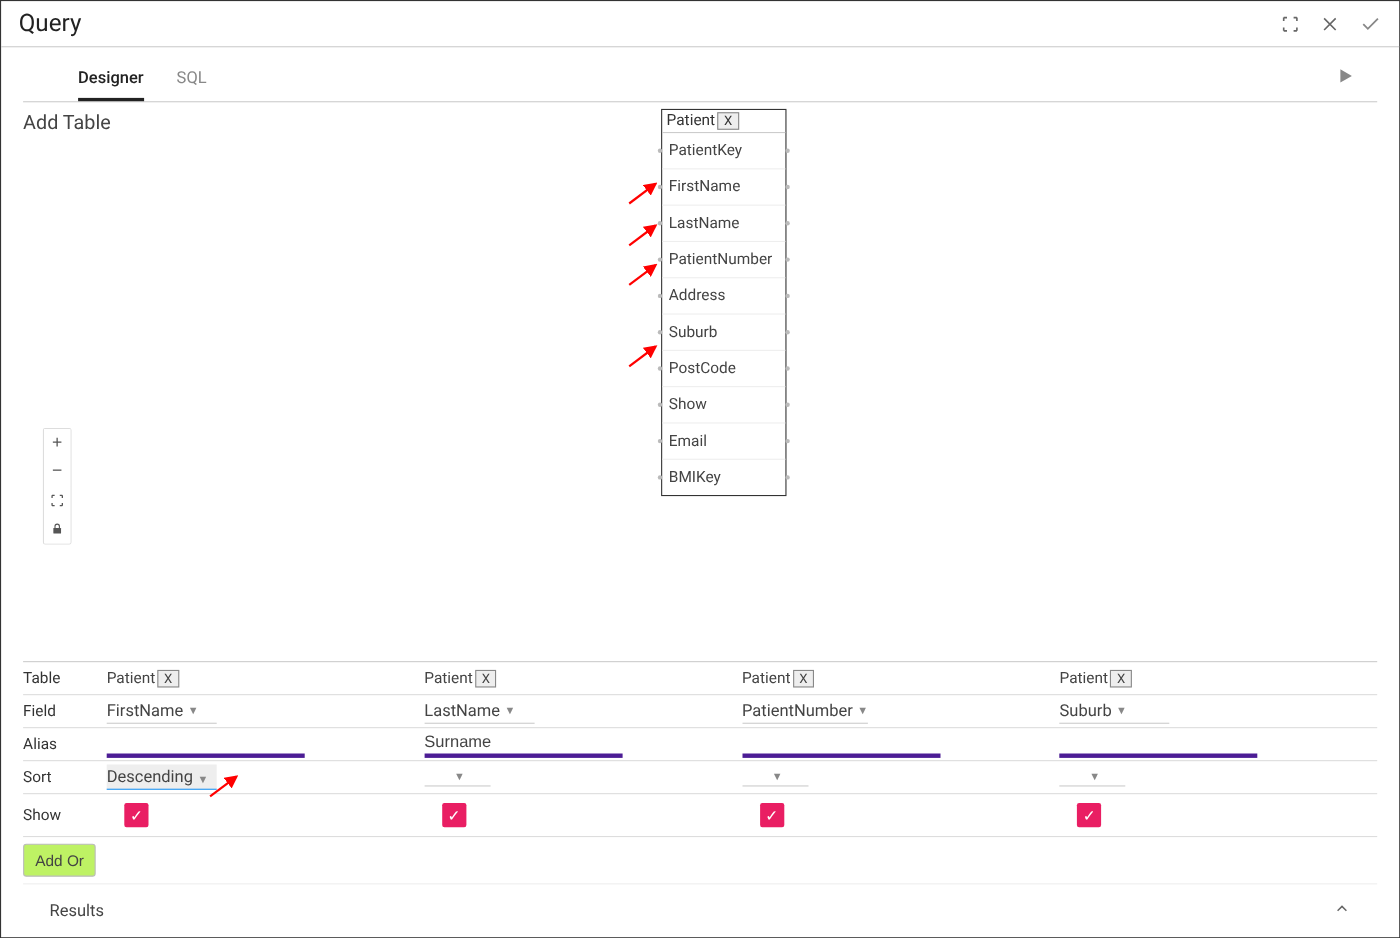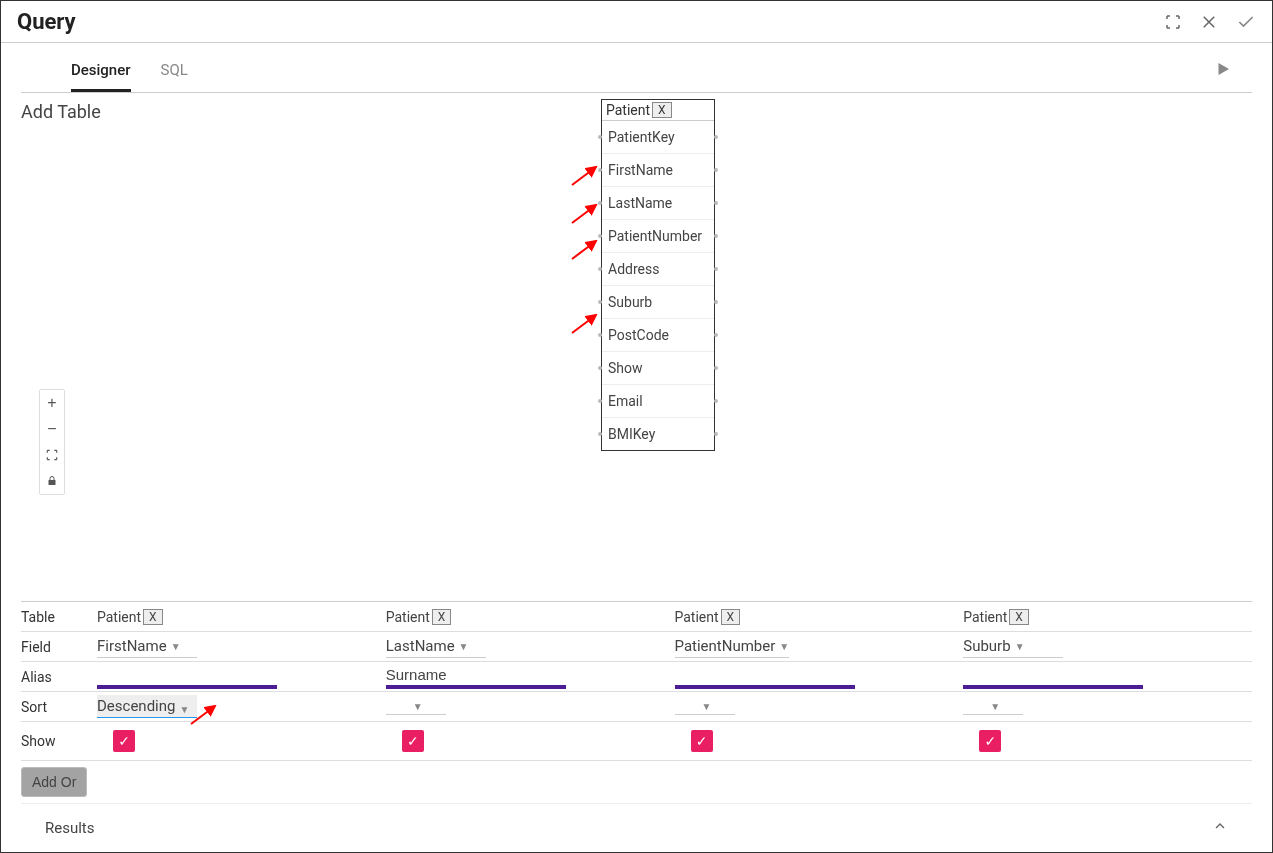--- a/index.html
+++ b/index.html
@@ -1,19 +1,19 @@
 <!DOCTYPE html>
 <html><head>
 <meta charset="utf-8">
 <style>
   * { box-sizing: border-box; margin: 0; padding: 0; }
   body { font-family: -apple-system, BlinkMacSystemFont, "Segoe UI", Roboto, Arial, sans-serif; font-size: 14px; color: #333; background: #fff; overflow: hidden; }
   .window { border: 1px solid #333; width: 1273px; height: 853px; margin: 0; position: relative; display: flex; flex-direction: column; }
   .titlebar { display: flex; align-items: center; justify-content: space-between; padding: 8px 16px; border-bottom: 1px solid #ccc; }
-  .titlebar h1 { font-size: 22px; font-weight: 700; color: #222; }
+  .titlebar h1 { font-size: 22px; font-weight: 400; color: #222; }
   .titlebar .actions { display: flex; gap: 18px; align-items: center; }
   .titlebar .actions span { cursor: pointer; color: #555; display:inline-flex; }
   .content { flex: 1; padding: 0 20px; display: flex; flex-direction: column; overflow: hidden; }
   .tabs-row { display: flex; align-items: center; justify-content: space-between; border-bottom: 1px solid #ccc; margin-top: 6px; }
   .tabs { display: flex; gap: 30px; padding-left: 50px; }
   .tab { padding: 12px 0 10px 0; font-size: 15px; color: #888; cursor: pointer; border-bottom: 3px solid transparent; }
   .tab.active { color: #222; font-weight: 500; border-bottom-color: #222; }
   .play-btn { color: #888; cursor: pointer; padding-right: 20px; }
   .design-area { flex: 1; position: relative; overflow: hidden; }
   .add-table-label { position: absolute; top: 8px; left: 0; font-size: 18px; color: #444; }
@@ -34,21 +34,21 @@
   .crit-label { width: 76px; font-size: 14px; color: #333; padding: 4px 0; flex-shrink:0;}
   .crit-cell { flex: 1; display: flex; align-items: center; gap: 4px; padding: 2px 0; }
   .tbl-chip { display: inline-flex; align-items: center; font-size: 14px; color: #444; }
   .tbl-chip .xbtn { border: 1px solid #888; background: #eee; padding: 0 5px; font-size: 12px; cursor: pointer; margin-left: 2px; line-height: 14px;}
   .field-select { display:inline-flex; align-items:center; gap:4px; cursor:pointer; padding: 2px 0; border-bottom: 1px solid #ccc; min-width: 100px; font-size:15px; color:#444; }
   .field-select.narrow { min-width:60px; justify-content: center;}
   .field-select .chev { color:#888; font-size:10px; }
   .alias-input { border:none; border-bottom: 4px solid #4c1d95; padding: 2px 0; font-size:15px; color:#444; width: 180px; outline:none; background:transparent; }
   .sort-active { background:#eee; }
   .checkbox { background:#e91e63; color:#fff; width:22px; height:22px; display:inline-flex; align-items:center; justify-content:center; border-radius:2px; cursor:pointer; margin-left: 16px;}
-  .add-or-btn { border: 1px solid #bbb; background:#a3a3a3; padding: 6px 10px; font-size:14px; color:#444; cursor:pointer; border-radius:3px; margin-top:6px; }
+  .add-or-btn { border: 1px solid #bbb; background:#bef264; padding: 6px 10px; font-size:14px; color:#444; cursor:pointer; border-radius:3px; margin-top:6px; }
   .results-bar { margin-top:6px; padding: 14px 24px; border-top: 1px solid #eee; display:flex; justify-content:space-between; align-items:center; font-size:15px; color:#444; }
   .arrow-ann { position:absolute; pointer-events:none; }
 </style>
 </head>
 <body>
 
 <div class="window">
   <div class="titlebar">
     <h1>Query</h1>
     <div class="actions">

